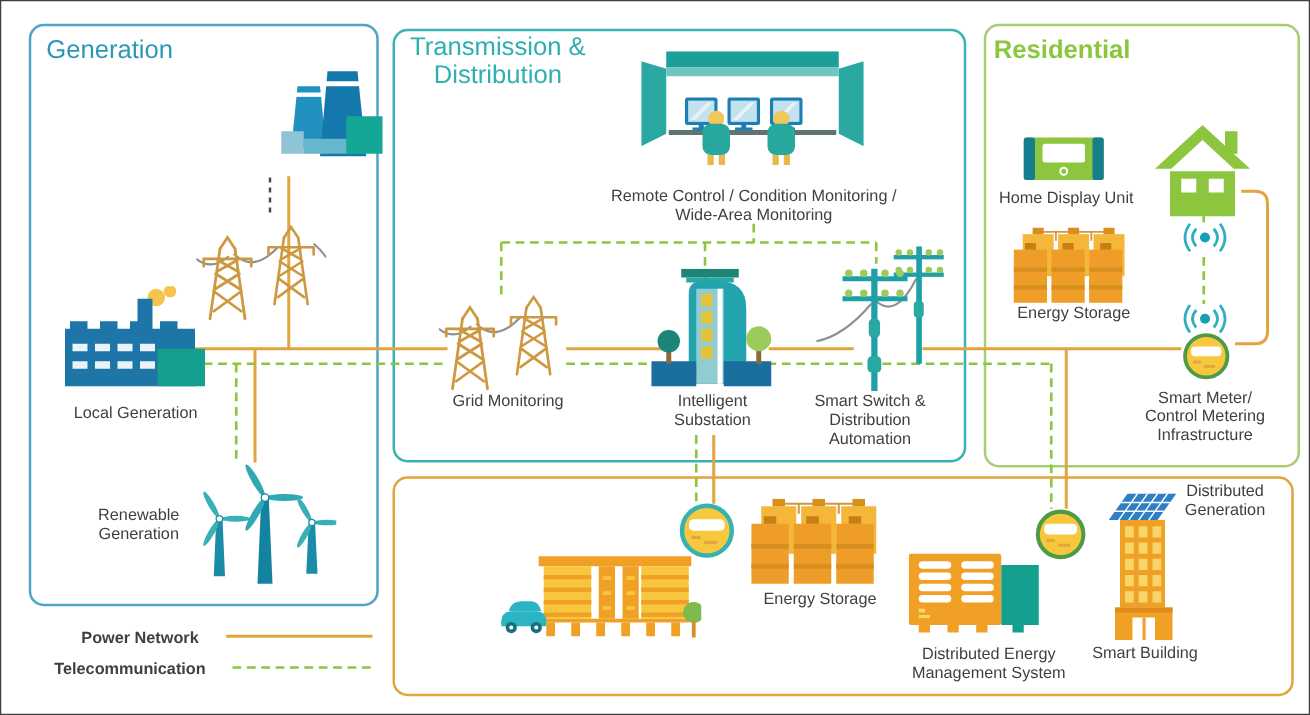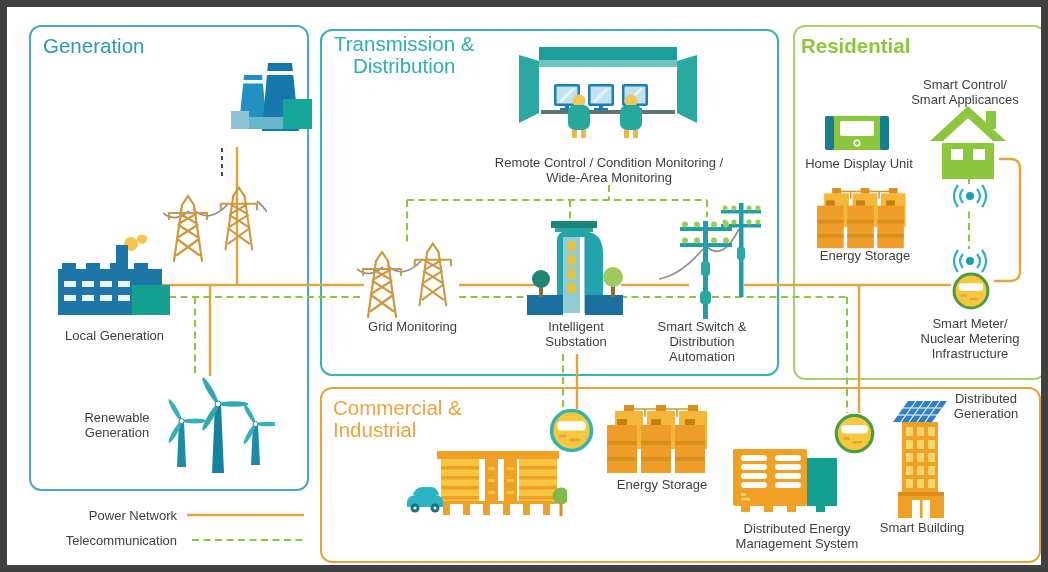--- a/index.html
+++ b/index.html
@@ -1,30 +1,30 @@
 <!DOCTYPE html>
 <html style="--power-line: #E2A43C; --telecom-line: #8CC63F; --import-line: #4A4A4A; --generation-border: #4FA5C8; --generation-title: #2E96B8; --tnd-border: #38B2B2; --tnd-title: #2FAFAF; --residential-border: #A9CE71; --residential-title: #8CC63F; --ci-border: #E2A43C; --ci-title: #F0A33C; --label-text: #3F3F3F; --tower-outline: #CE9840; --meter-ring-teal: #35B2B2; --meter-ring-green: #4E9B47; --icon-blue: #1C7FB0; --icon-teal: #1AA096; --icon-green: #8CC63F; --icon-orange: #F0A125; --icon-yellow: #F7C63E;"><head>
 <meta charset="utf-8">
 <style>
   html,body{margin:0;padding:0;background:#fff;}
   .canvas{position:relative;width:1048px;height:572px;background:#fff;overflow:hidden;
-          font-family:"Liberation Sans",sans-serif;border:7px solid #404040;box-sizing:border-box;}
+          font-family:"Liberation Sans",sans-serif;border:1px solid #404040;box-sizing:border-box;}
   .box{position:absolute;border:2.5px solid;border-radius:12px;z-index:1;background:transparent;}
   .box-generation{border-color:var(--generation-border,#4FA5C8);}
   .box-tnd{border-color:var(--tnd-border,#38B2B2);}
   .box-residential{border-color:var(--residential-border,#A9CE71);}
   .box-ci{border-color:var(--ci-border,#E2A43C);}
   .ttl{position:absolute;font-size:20.5px;line-height:1.08;white-space:pre-line;z-index:4;font-weight:400;}
   .ttl-generation{color:var(--generation-title,#2E96B8);}
   .ttl-tnd{color:var(--tnd-title,#2FAFAF);text-align:center;}
   .ttl-residential{color:var(--residential-title,#8CC63F);font-weight:bold;}
   .ttl-ci{color:var(--ci-title,#F0A33C);}
   .lbl{position:absolute;font-size:13px;line-height:1.16;color:var(--label-text,#3F3F3F);
        text-align:center;white-space:pre-line;z-index:4;}
-  .lbl.right{text-align:right;}
+  .lbl.right{font-weight:bold;}
   .lines{position:absolute;left:0;top:0;z-index:2;}
   .icon{position:absolute;z-index:3;}
   .pline{stroke:var(--power-line,#E2A43C);stroke-width:2.4;fill:none;}
   .tline{stroke:var(--telecom-line,#8CC63F);stroke-width:2.1;fill:none;stroke-dasharray:7 4.5;}
   .iline{stroke:var(--import-line,#4A4A4A);stroke-width:2;fill:none;stroke-dasharray:4 4;}
   .wire{stroke:#8F8F8F;stroke-width:1.7;fill:none;}
   .twr-st{stroke:var(--tower-outline,#CE9840);}
   .meter-ring-teal{stroke:#35B2B2;}
   .meter-ring-green{stroke:#4E9B47;}
 </style>
@@ -53,22 +53,20 @@
     <path class="pline" d="M230,140 V277 M152,278 H357 M452,278 H528 M614,278 H682 M737,278 H944 M203,278 V369 M852,278 V406 M570,347 V402 M180,508 H297"></path>
     <path class="pline" d="M992,152 H1003 Q1013,152 1013,162 V264 Q1013,274 1003,274 H987"></path>
     <path class="tline" d="M162,290 H355 M452,290 H840 M840,290 V406 M188,290 V369 M400,193 H700 M400,193 V236 M563,193 V246 M602,178 V193 M700,193 V210 M962,170 V264 M556,347 V402 M185,533 H297"></path>
     <path class="iline" d="M215,141 V171"></path>
   </svg>
 
   <div class="ttl ttl-generation" style="left:36px;top:28px">Generation</div>
   <div class="ttl ttl-tnd" style="left:327px;top:26px">Transmission &amp;
 Distribution</div>
   <div class="ttl ttl-residential" style="left:794px;top:28px">Residential</div>
-  <div class="ttl ttl-ci" style="left:326px;top:390px">Commercial &amp;
-Industrial</div>
 
   <svg class="icon" style="left:222px;top:54px" width="85" height="88" viewBox="0 0 85 88">
     <polygon points="10,64 15,14 33,14 38,64" fill="#2191C0"></polygon>
     <rect x="13" y="19" width="22" height="3.5" fill="#fff"></rect>
     <polygon points="33,70 39,2 63,2 70,70" fill="#1478AC"></polygon>
     <rect x="37" y="10" width="29" height="4" fill="#fff"></rect>
     <rect x="2" y="50" width="18" height="18" fill="#8FC3D6"></rect>
     <rect x="20" y="56" width="38" height="12" fill="#67B7CC"></rect>
     <rect x="54" y="38" width="29" height="30" fill="#14A796"></rect>
   </svg>
@@ -433,26 +431,24 @@
 
   <div class="lbl" style="left:452px;top:148px;width:300px">Remote Control / Condition Monitoring /
 Wide-Area Monitoring</div>
   <div class="lbl" style="left:338px;top:312px;width:135px">Grid Monitoring</div>
   <div class="lbl" style="left:510px;top:312px;width:118px">Intelligent
 Substation</div>
   <div class="lbl" style="left:630px;top:312px;width:130px">Smart Switch &amp;
 Distribution
 Automation</div>
 
-  <div class="lbl" style="left:888px;top:70px;width:140px">Smart Control/
-Smart Applicances</div>
   <div class="lbl" style="left:785px;top:149px;width:134px">Home Display Unit</div>
   <div class="lbl" style="left:798px;top:241px;width:120px">Energy Storage</div>
   <div class="lbl" style="left:896px;top:309px;width:134px">Smart Meter/
-Nuclear Metering
+Control Metering
 Infrastructure</div>
 
   <div class="lbl" style="left:593px;top:470px;width:124px">Energy Storage</div>
   <div class="lbl" style="left:698px;top:514px;width:184px">Distributed Energy
 Management System</div>
   <div class="lbl" style="left:850px;top:513px;width:130px">Smart Building</div>
   <div class="lbl" style="left:933px;top:384px;width:92px">Distributed
 Generation</div>
 
   <div class="lbl right" style="left:52px;top:501px;width:118px">Power Network</div>

